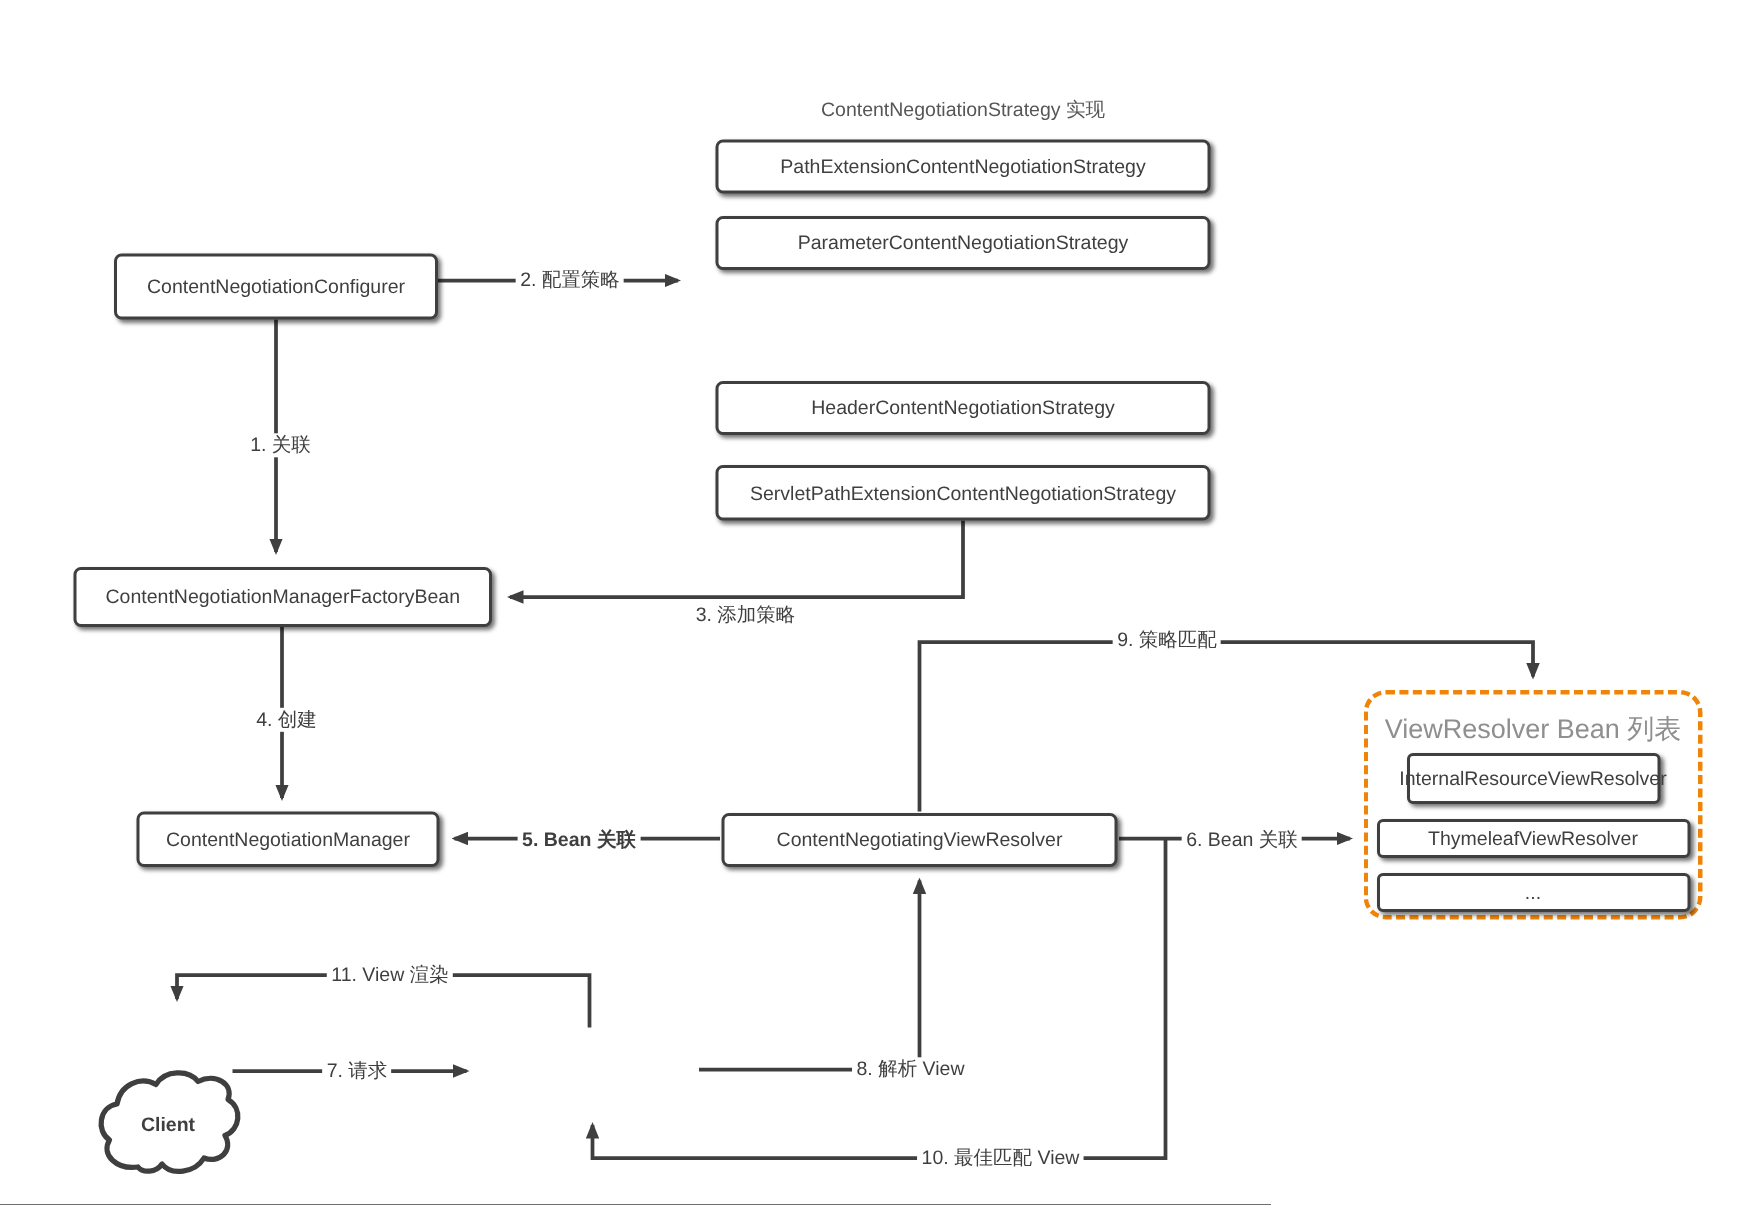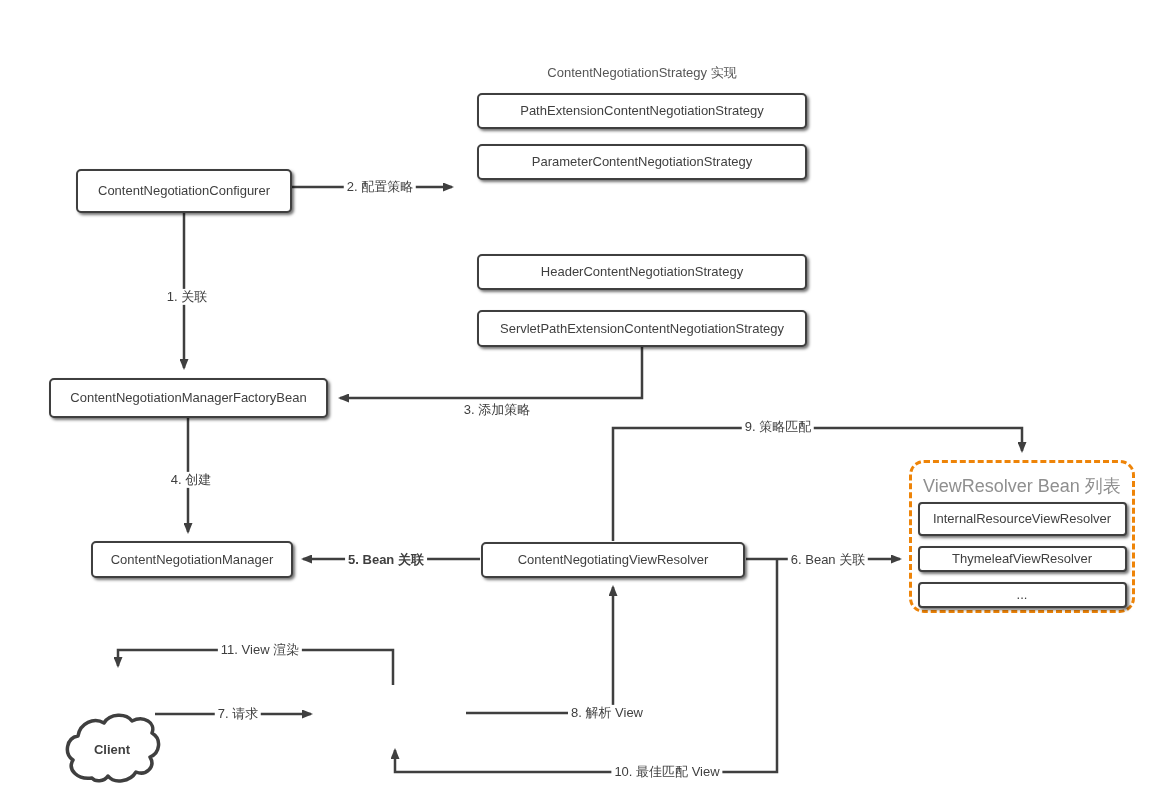--- a/index.html
+++ b/index.html
@@ -71,21 +71,21 @@
   <div class="node" style="left:477px;top:310px;width:330px;height:37px;">ServletPathExtensionContentNegotiationStrategy</div>
 
   <div class="node" style="left:76px;top:169px;width:216px;height:44px;">ContentNegotiationConfigurer</div>
   <div class="node" style="left:49px;top:378px;width:279px;height:40px;">ContentNegotiationManagerFactoryBean</div>
   <div class="node" style="left:481px;top:542px;width:264px;height:36px;">ContentNegotiatingViewResolver</div>
 
   <div class="node" style="left:91px;top:541px;width:202px;height:37px;">ContentNegotiationManager</div>
 
   <div class="group" style="left:909px;top:460px;width:226px;height:153px;">
     <div class="group-title">ViewResolver Bean 列表</div>
-    <div class="node" style="width:209px;height:34px;margin-top:4px;">InternalResourceViewResolver</div>
+    <div class="node" style="width:169px;height:34px;margin-top:4px;">InternalResourceViewResolver</div>
     <div class="node" style="width:209px;height:26px;margin-top:10px;">ThymeleafViewResolver</div>
     <div class="node" style="width:209px;height:26px;margin-top:10px;">...</div>
   </div>
 
 
   <div class="cloud-wrap" style="left:62px;top:710px;width:100px;height:78px;font-weight:bold;">
     <svg width="100" height="78" viewBox="0 0 100 78">
       <path d="M30,68 C16,70 5,60 11,50 C2,44 4,28 16,26 C18,13 32,7 42,13 C48,3 64,3 70,11 C82,5 94,13 90,23 C100,29 98,43 88,47 C94,57 84,66 74,62 C68,72 52,74 46,66 C42,72 33,72 30,68 Z" fill="#ffffff" stroke="#3f3f3f" stroke-width="3.5" stroke-linejoin="round"></path>
     </svg>
     <div class="cloud-label">Client</div>

